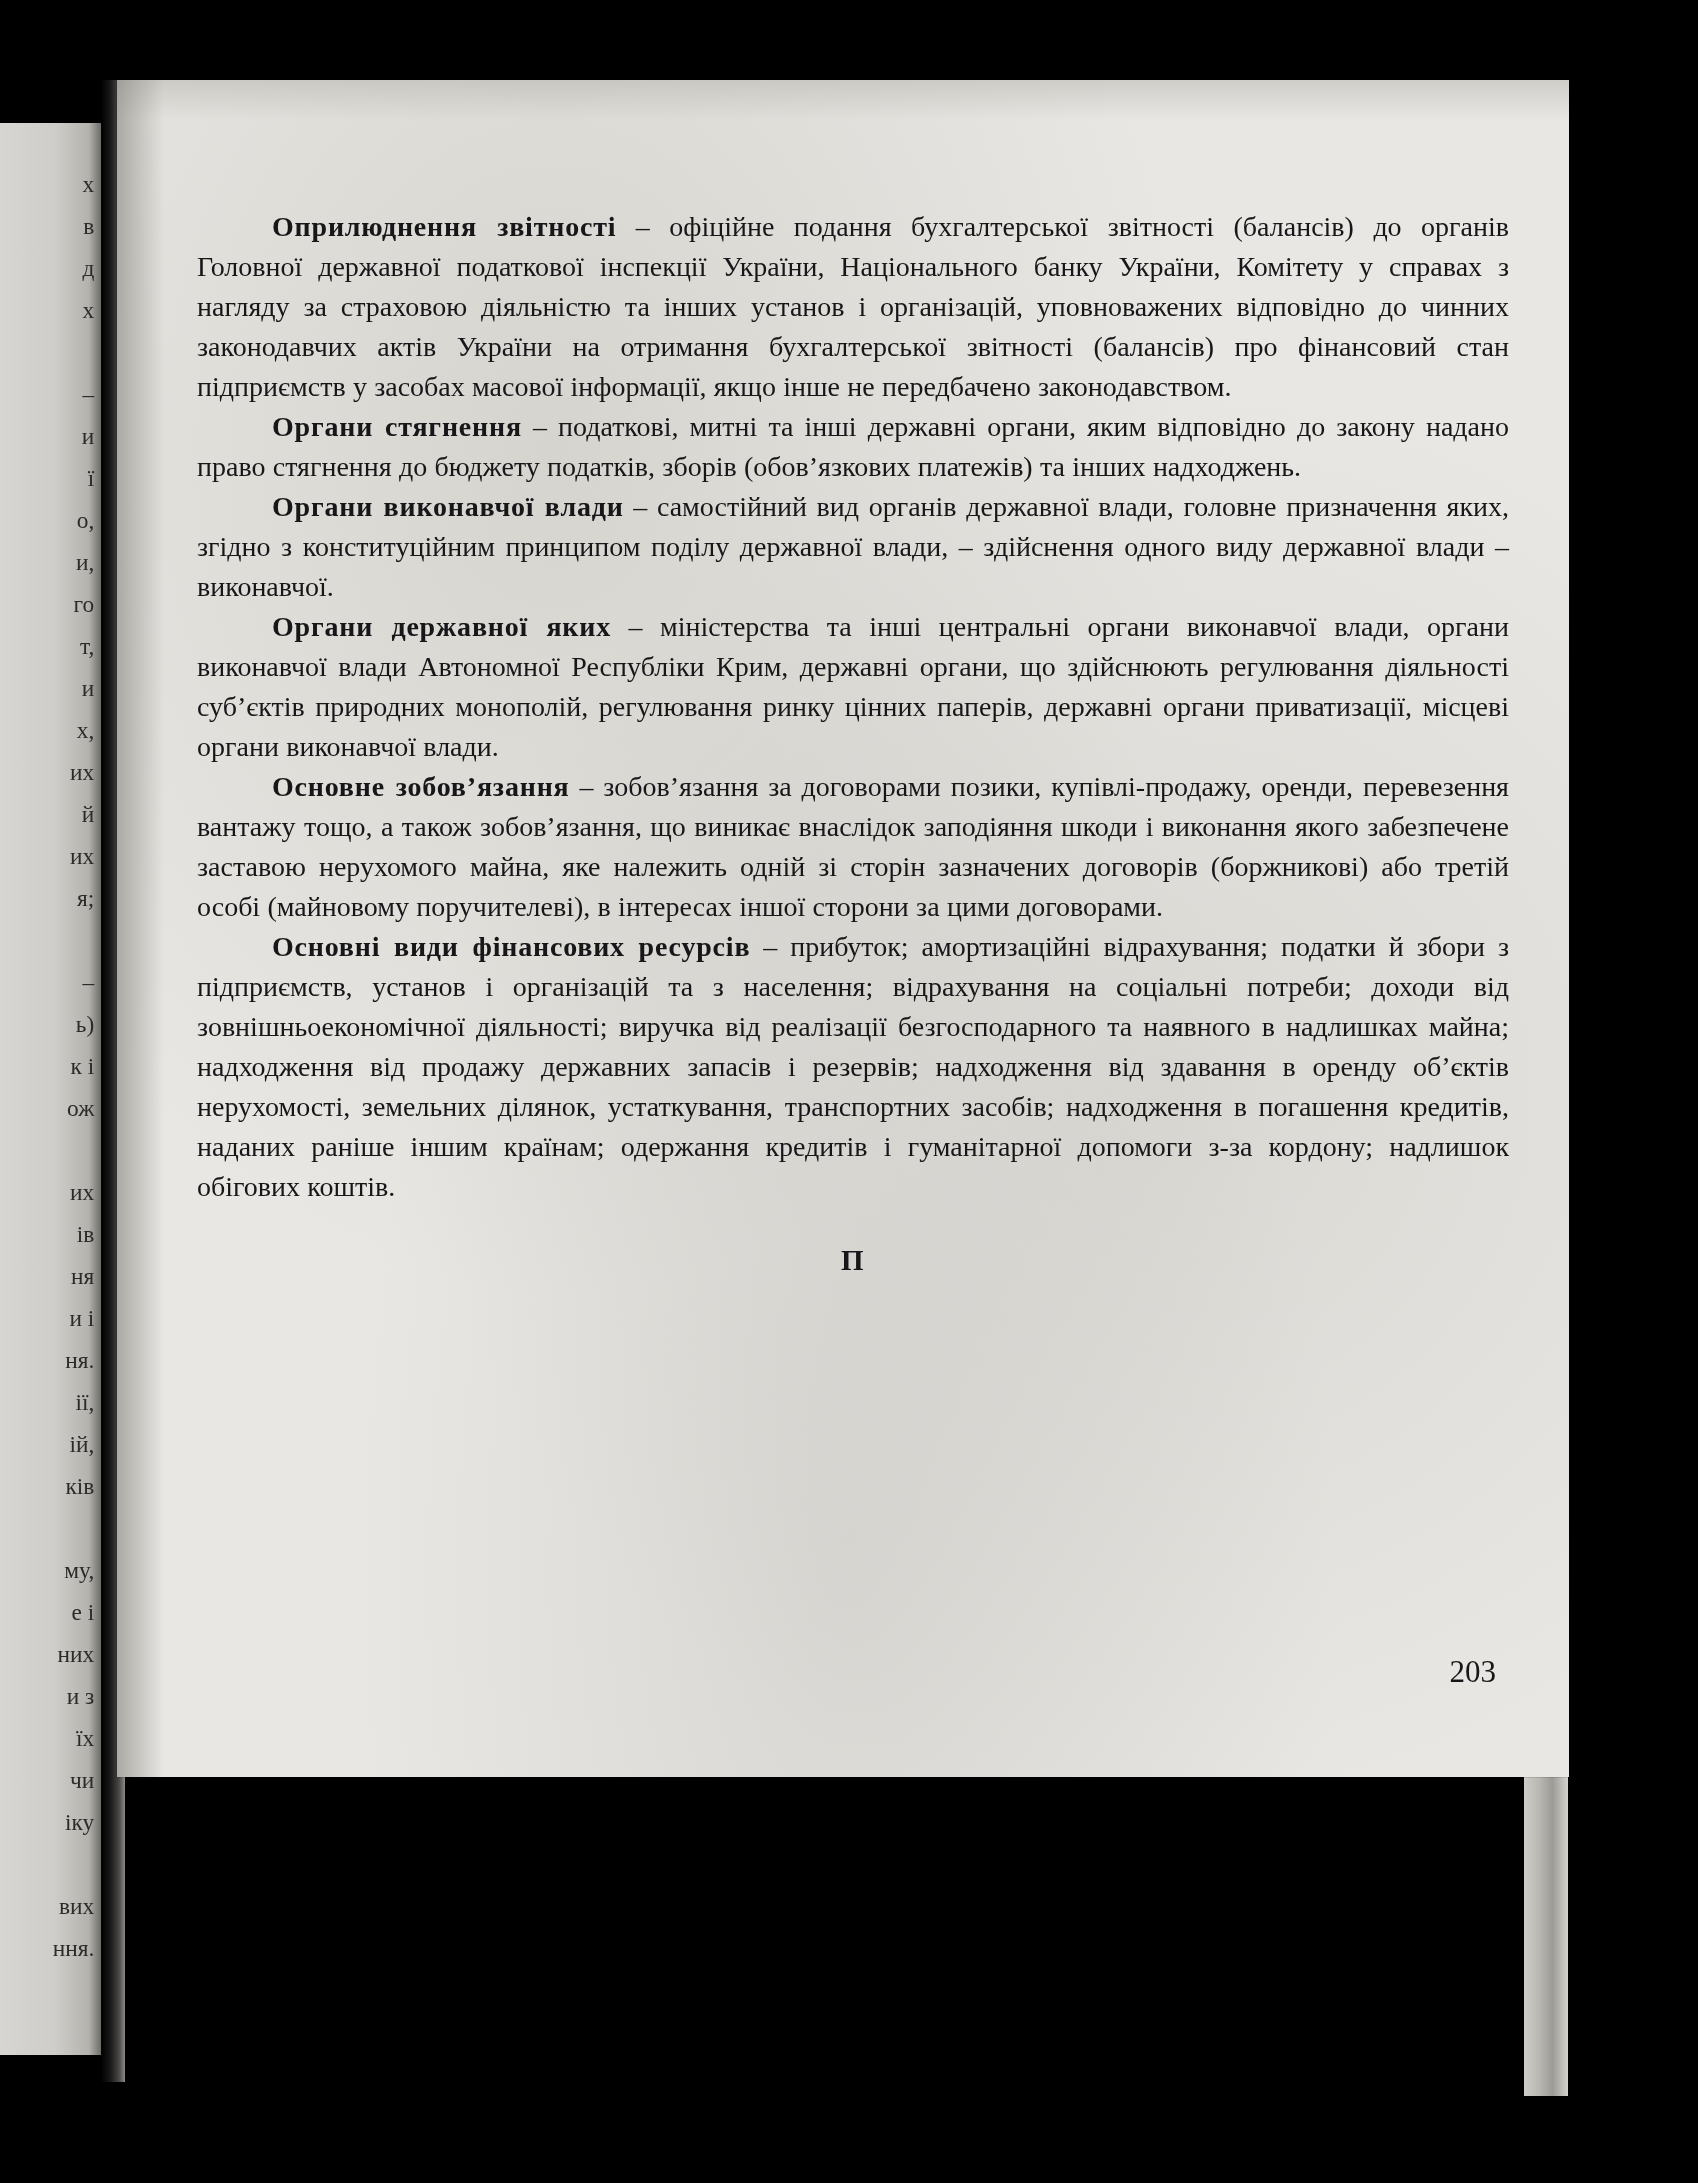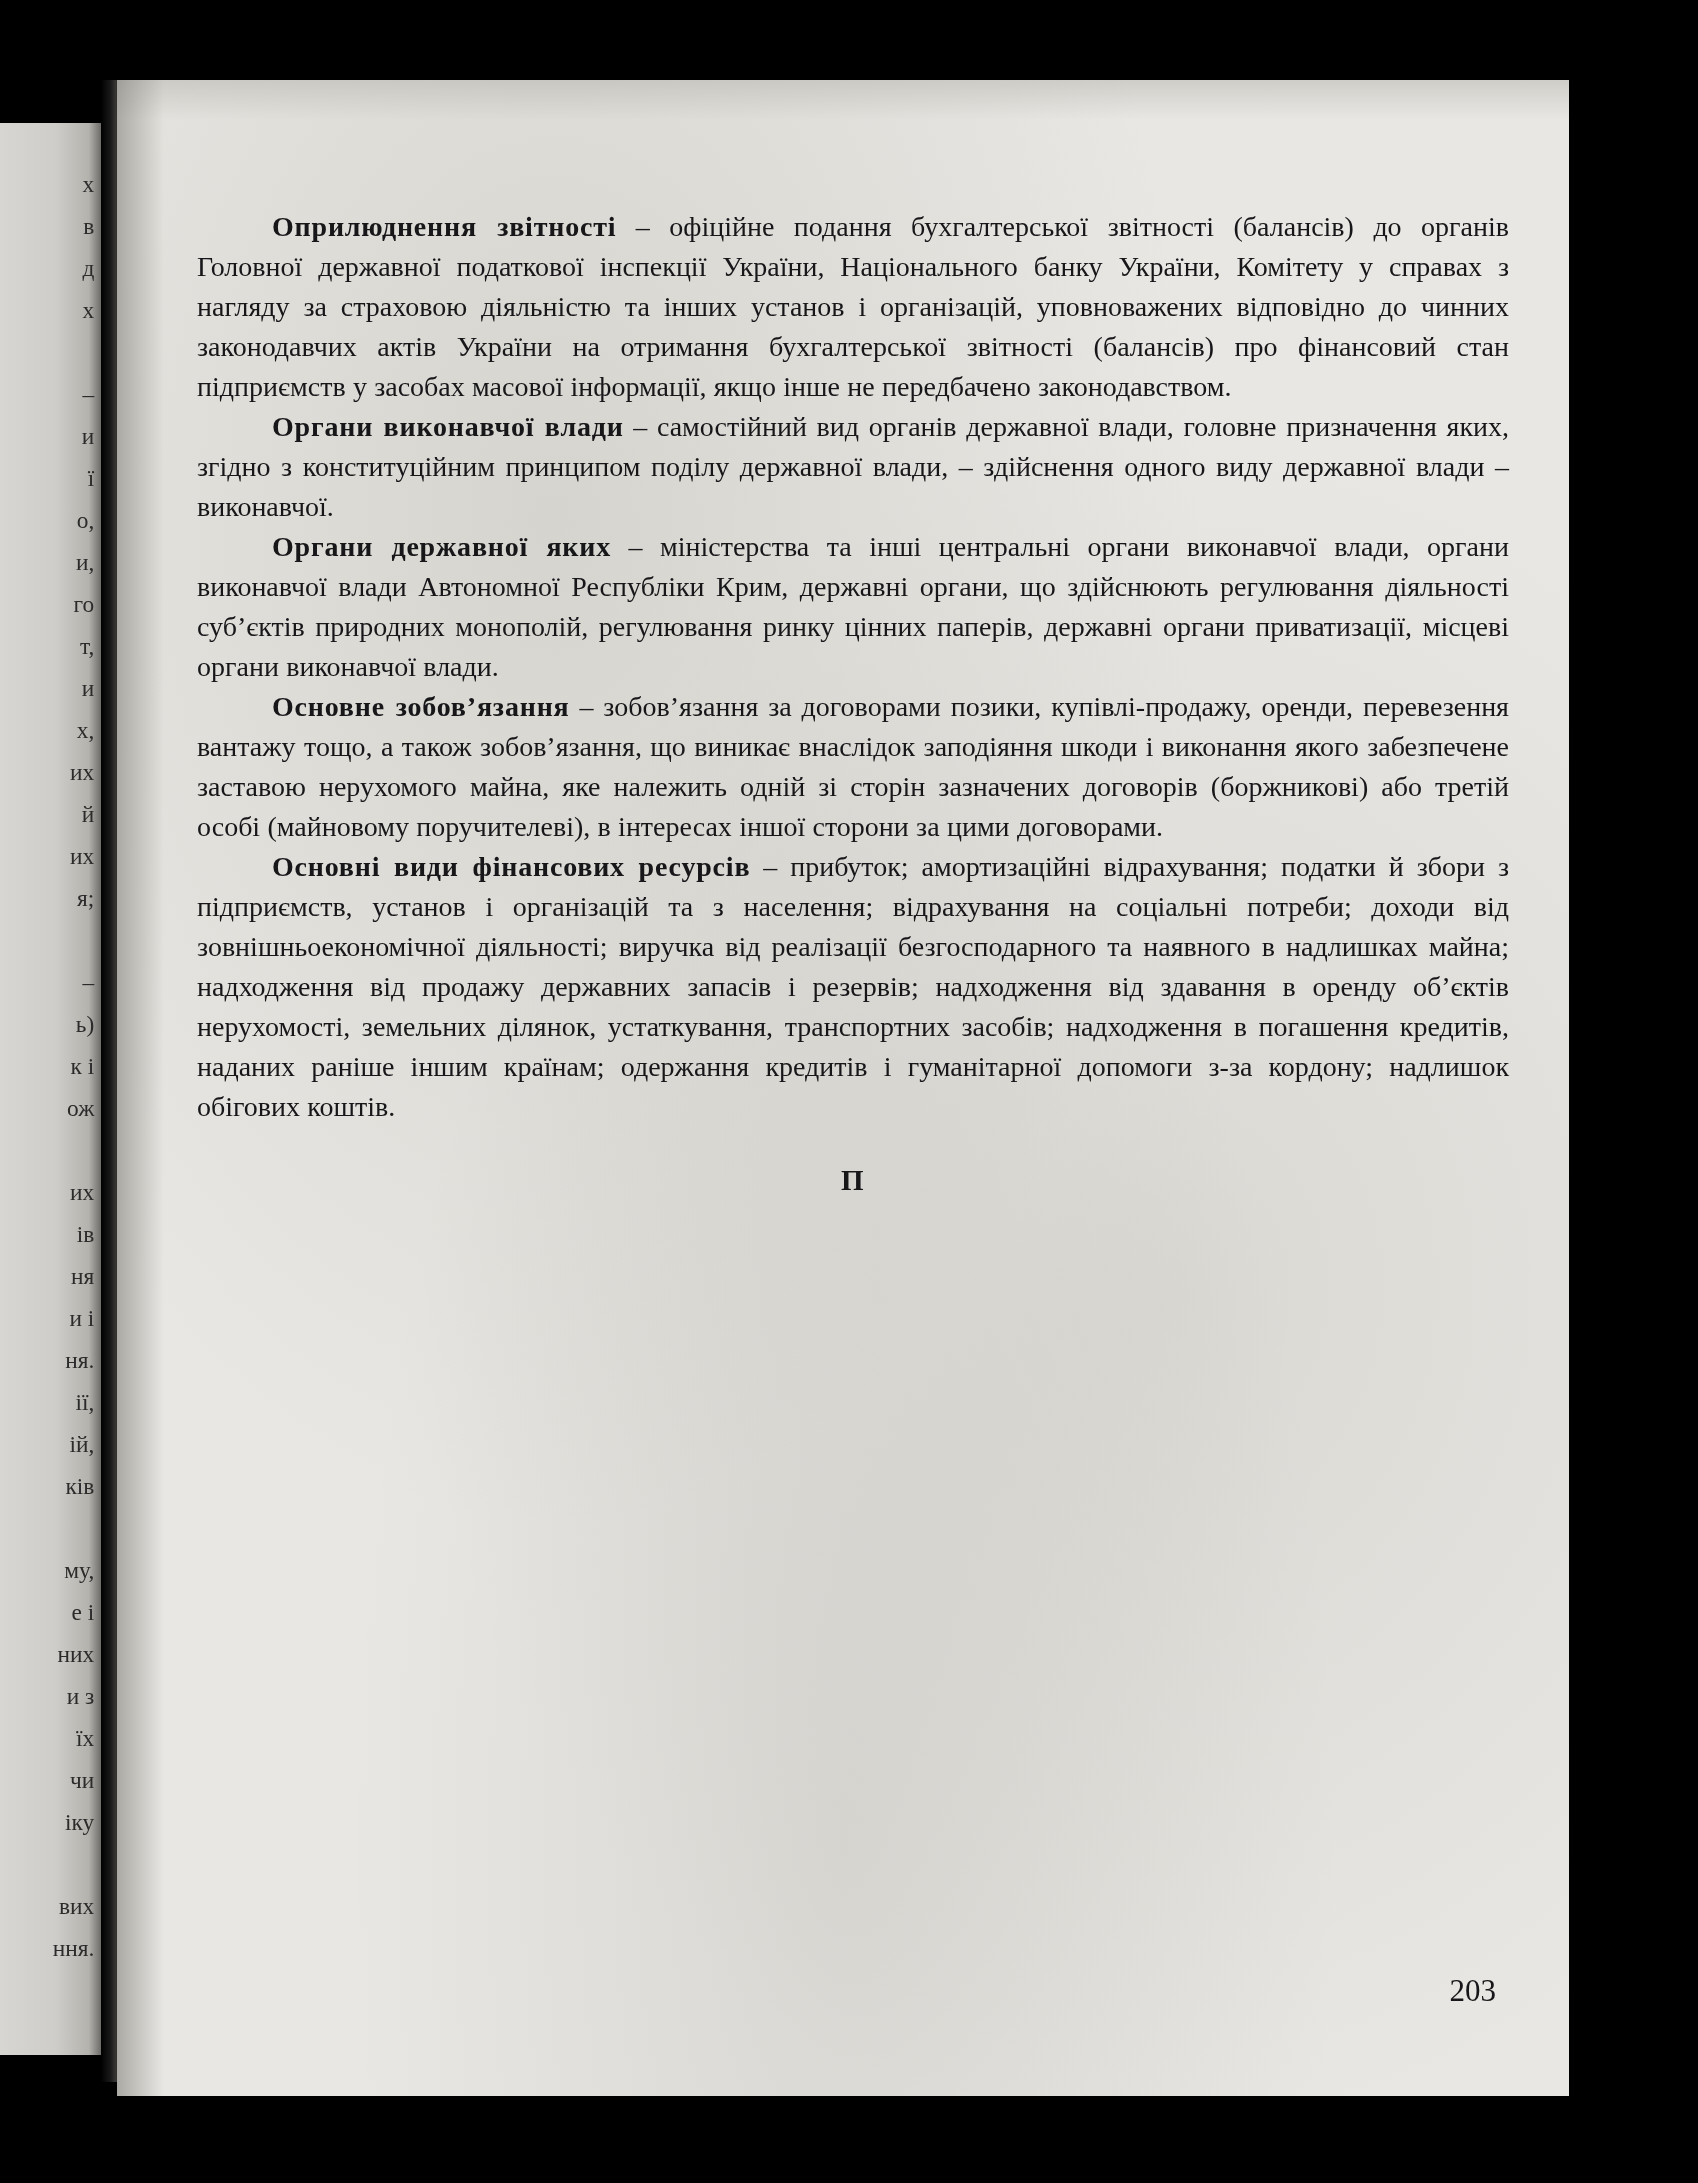--- a/index.html
+++ b/index.html
@@ -56,21 +56,21 @@
     height: 2002px;
     background: linear-gradient(90deg, #000000 0%, #1a1a1a 40%, #4a4845 75%, #8d8b86 100%);
   }
 
   
   #page {
     position: absolute;
     left: 117px;
     top: 80px;
     width: 1452px;
-    height: 2016px;
+    height: 1697px;
     background:
       linear-gradient(90deg, rgba(120,118,112,0.55) 0px, rgba(255,255,255,0) 47px),
       linear-gradient(180deg, rgba(160,158,152,0.35) 0px, rgba(255,255,255,0) 40px),
       #e9e7e3;
     box-shadow: 0 0 0 0.7px rgba(0,0,0,0.18);
   }
   
   #page::after {
     content: "";
     position: absolute;
@@ -187,20 +187,23 @@
 
   <div id="page-edge"></div>
 
   <div id="page">
     <div id="content">
 
       <p class="para">
         <span class="term">Оприлюднення звітності</span><span> –  офіційне подання бухгалтерської звітності (балансів) до органів Головної державної податкової інспекції України, Національного банку України, Комітету у справах з нагляду за страховою діяльністю та інших установ і організацій, уповноважених відповідно до чинних законодавчих актів України на отримання бухгалтерської звітності (балансів) про фінансовий стан підприємств у засобах масової інформації, якщо інше не передбачено законодавством.</span>
       </p>
 
+      <p class="para">
+        <span class="term">Органи стягнення</span><span> – податкові, митні та інші державні органи, яким відповідно до закону надано право стягнення до бюджету податків, зборів (обов’язкових платежів) та інших надходжень.</span>
+      </p>
 
       <p class="para">
         <span class="term">Органи виконавчої влади</span><span> – самостійний вид органів державної влади, головне призначення яких, згідно з конституційним принципом поділу державної влади, – здійснення одного виду державної влади – виконавчої.</span>
       </p>
 
       <p class="para">
         <span class="term">Органи державної яких</span><span> – міністерства та інші центральні органи виконавчої влади, органи виконавчої влади Автономної Республіки Крим, державні органи, що здійснюють регулювання діяльності суб’єктів природних монополій, регулювання ринку цінних паперів, державні органи приватизації, місцеві органи виконавчої влади.</span>
       </p>
 
       <p class="para">

